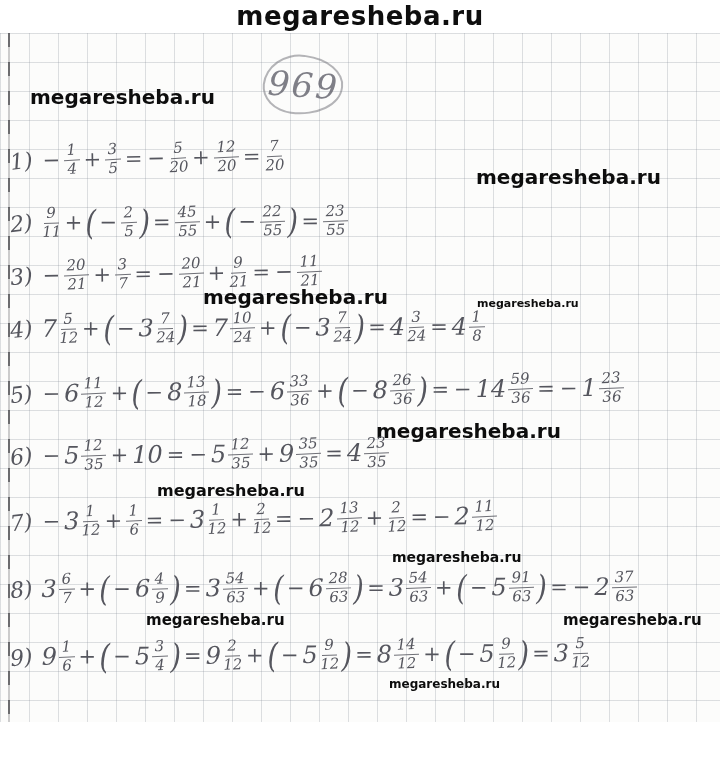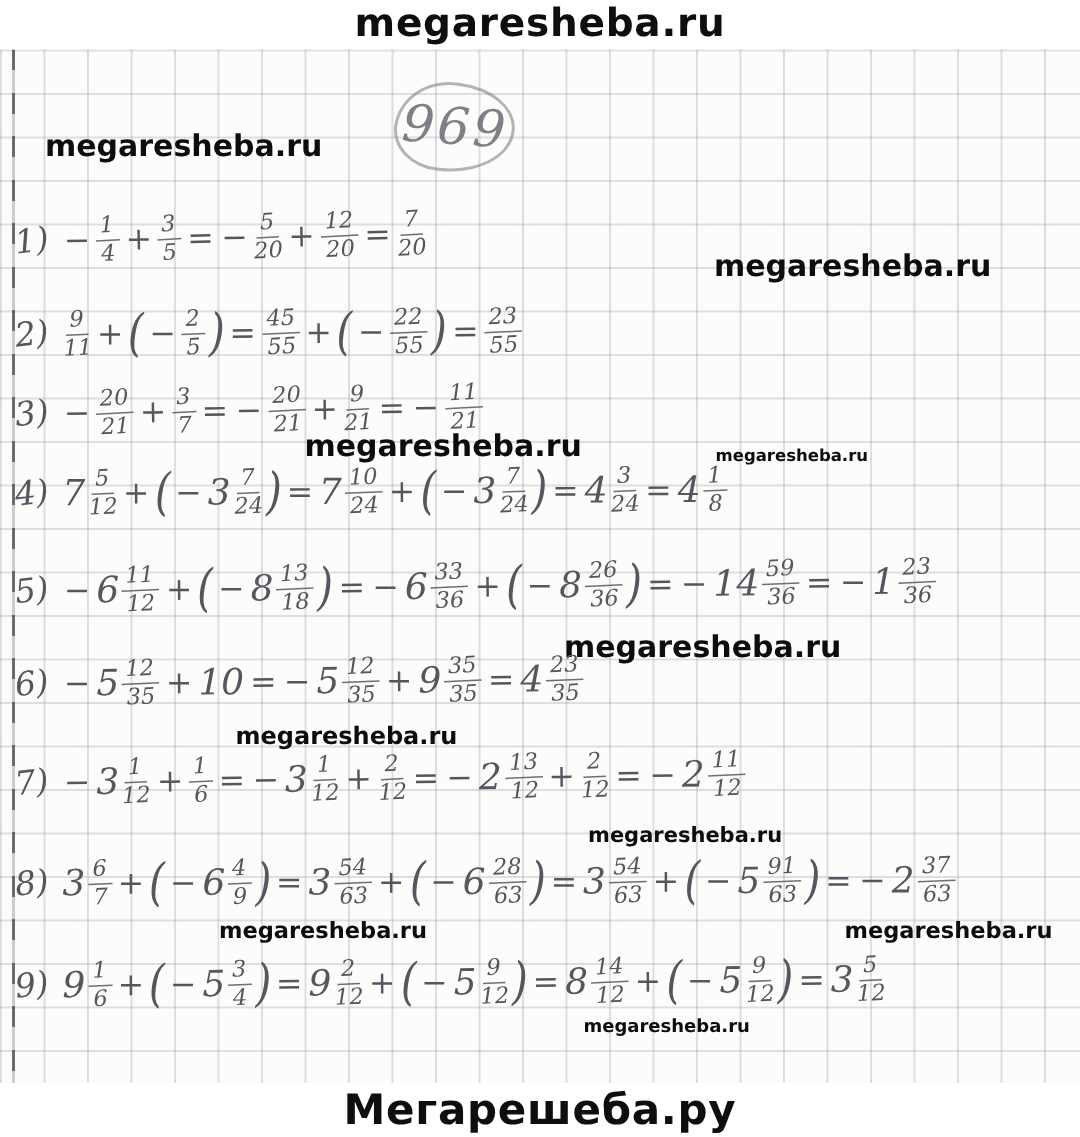--- a/index.html
+++ b/index.html
@@ -530,14 +530,13 @@
             <span class="whole">3</span>
             <span class="frac">
               <span class="fn">5</span>
               <span class="fd">12</span>
             </span>
           </span>
         </div>
       </div>
   </div>
 
-  <div class="banner banner-bottom">Мегарешеба.ру</div>
 </div>
 
 </body></html>

